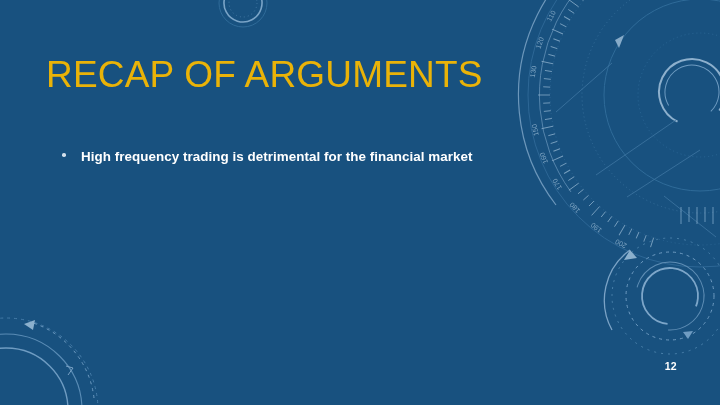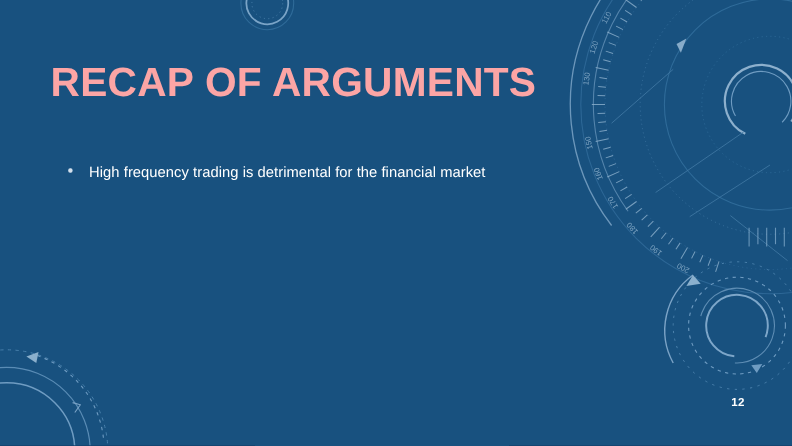--- a/index.html
+++ b/index.html
@@ -32,23 +32,23 @@
     display: block;
   }
 
   
   .title {
     position: absolute;
     left: 46px;
     top: 52px;
     font-size: 37px;
     line-height: 46px;
-    font-weight: 700;
+    font-weight: 400;
     letter-spacing: 0.2px;
-    color: #fca5a5;
+    color: #eab308;
     white-space: nowrap;
   }
 
   
   .body {
     position: absolute;
     left: 62px;
     top: 146px;
     width: 530px;
   }
@@ -74,21 +74,21 @@
     width: 3.5px;
     height: 3.5px;
     border-radius: 50%;
     background: #d3e0ec;
   }
   .bullet-text {
     flex: 1 1 auto;
     color: #ffffff;
     font-size: 13.4px;
     line-height: 22px;
-    font-weight: normal;
+    font-weight: bold;
     letter-spacing: 0.05px;
   }
 
   
   .page-number {
     position: absolute;
     right: 43px;
     bottom: 33px;
     color: #ffffff;
     font-size: 10.5px;

